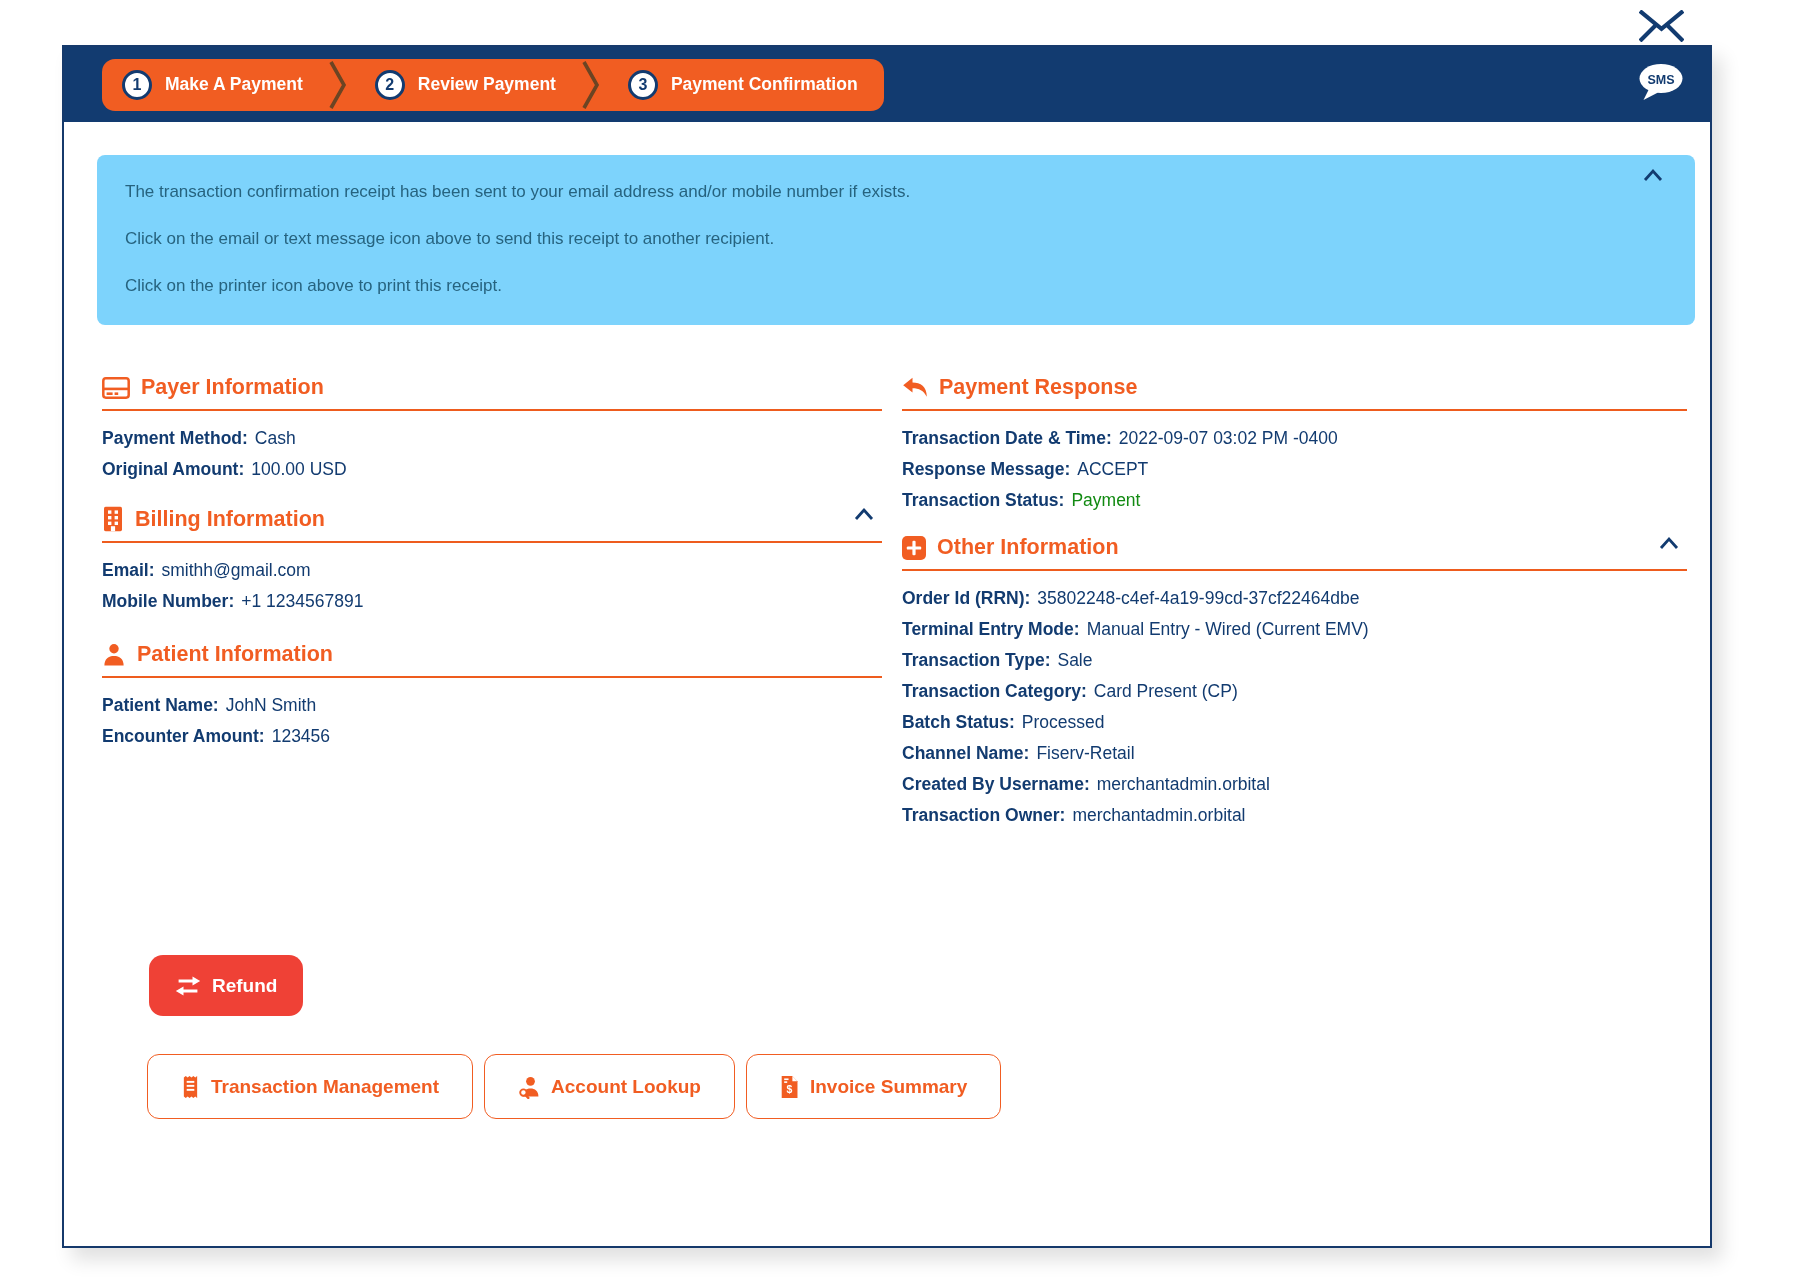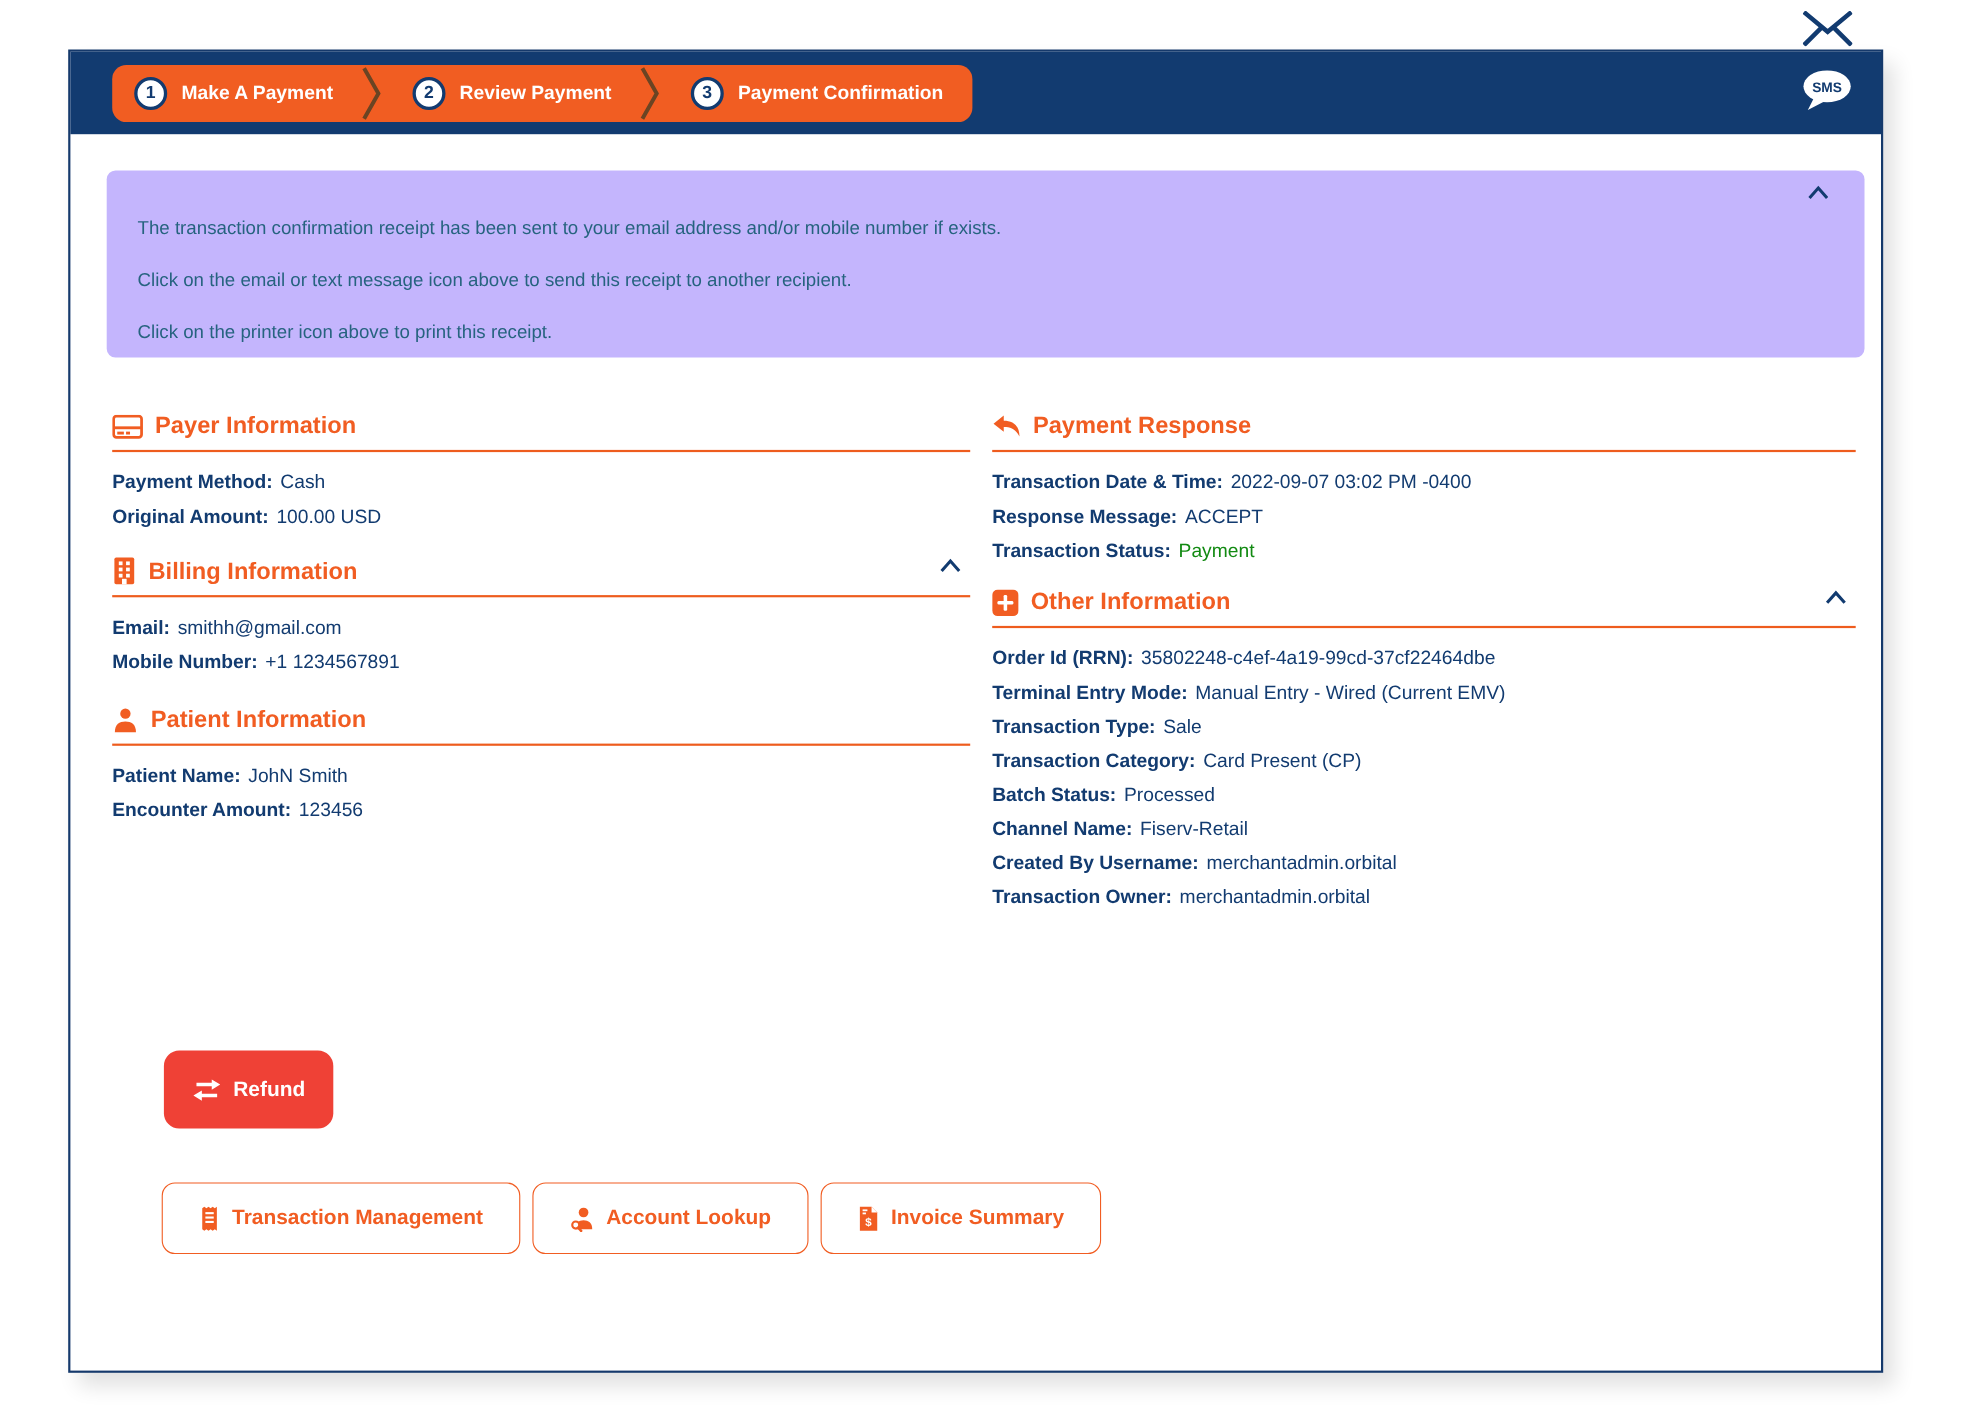--- a/index.html
+++ b/index.html
@@ -21,21 +21,21 @@
   .step-circle { width:30px; height:30px; border-radius:50%; background:#fff;
                  border:3px solid #123b70; color:#123b70; font-weight:700;
                  font-size:16px; display:flex; align-items:center; justify-content:center; }
   .step-label { color:#fff; font-weight:700; font-size:17.5px; white-space:nowrap; }
   .step-sep { width:24px; height:52px; flex:0 0 auto; }
   .topbar-icons { display:flex; align-items:center; gap:20px;flex-direction:column; }
   .tb-icon { display:flex; align-items:center; cursor:pointer; }
 
   
   .notice { position:absolute; left:33px; top:108px; width:1598px; height:170px;
-            background:#c4b5fd; border-radius:8px; padding:43px 70px 0 28px; }
+            background:#7dd3fc; border-radius:8px; padding:27px 70px 0 28px; }
   .notice p { color:#26637f; font-size:17px; margin-bottom:27px; }
   .notice .collapse { position:absolute; right:30px; top:12px; cursor:pointer; }
 
   
   .columns { position:absolute; left:38px; top:328px; width:1585px;
              display:flex; gap:20px; }
   .col-left  { flex:0 0 780px; }
   .col-right { flex:1; }
 
   .sec-head { display:flex; align-items:center; gap:11px; position:relative;
@@ -43,25 +43,25 @@
   .sec-title { color:#f15d22; font-size:21.5px; font-weight:700; }
   .sec-collapse { position:absolute; right:6px; top:0; cursor:pointer; }
   .sec-fields { margin-top:17px; }
   .frow { font-size:17.5px; color:#123b70; margin-bottom:10px; line-height:21px; }
   .frow .lbl { font-weight:700; margin-right:7px; }
   .frow .val { font-weight:400; }
   .val-green { color:#128a12; font-weight:700; }
   .mt26 { margin-top:26px; } .mt30 { margin-top:30px; } .mt24 { margin-top:24px; }
 
   
-  .refund-btn { position:absolute; left:85px; top:908px; height:71px;
+  .refund-btn { position:absolute; left:85px; top:908px; height:61px;
                 background:#ef4136; border:none; border-radius:14px; color:#fff;
                 font-family:inherit; font-size:19px; font-weight:700;
                 display:flex; align-items:center; gap:11px; padding:0 26px; cursor:pointer; }
-  .secondary-row { position:absolute; left:83px; top:1028px; display:flex; gap:11px; }
+  .secondary-row { position:absolute; left:83px; top:1007px; display:flex; gap:11px; }
   .sec-btn { height:65px; background:#fff; border:1.6px solid #f15d22; border-radius:12px;
              color:#f15d22; font-family:inherit; font-size:19px; font-weight:700;
              display:flex; align-items:center; gap:11px; padding:0 33px; cursor:pointer;
              white-space:nowrap; }
 </style>
 </head>
 <body>
 
 <div class="card">
 

